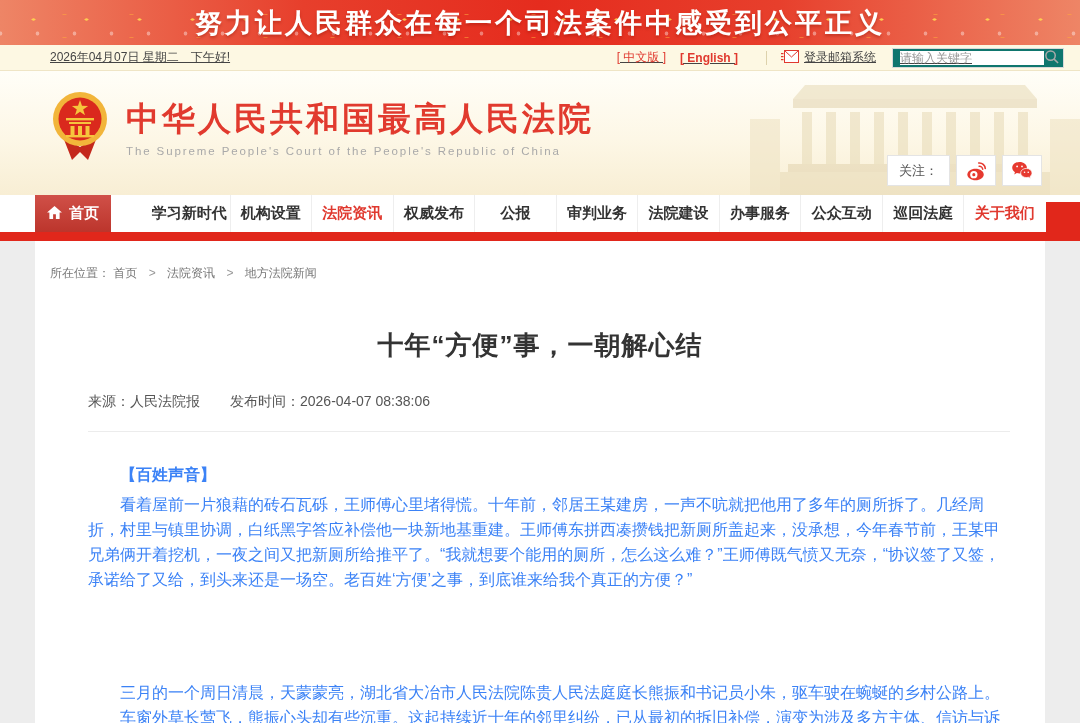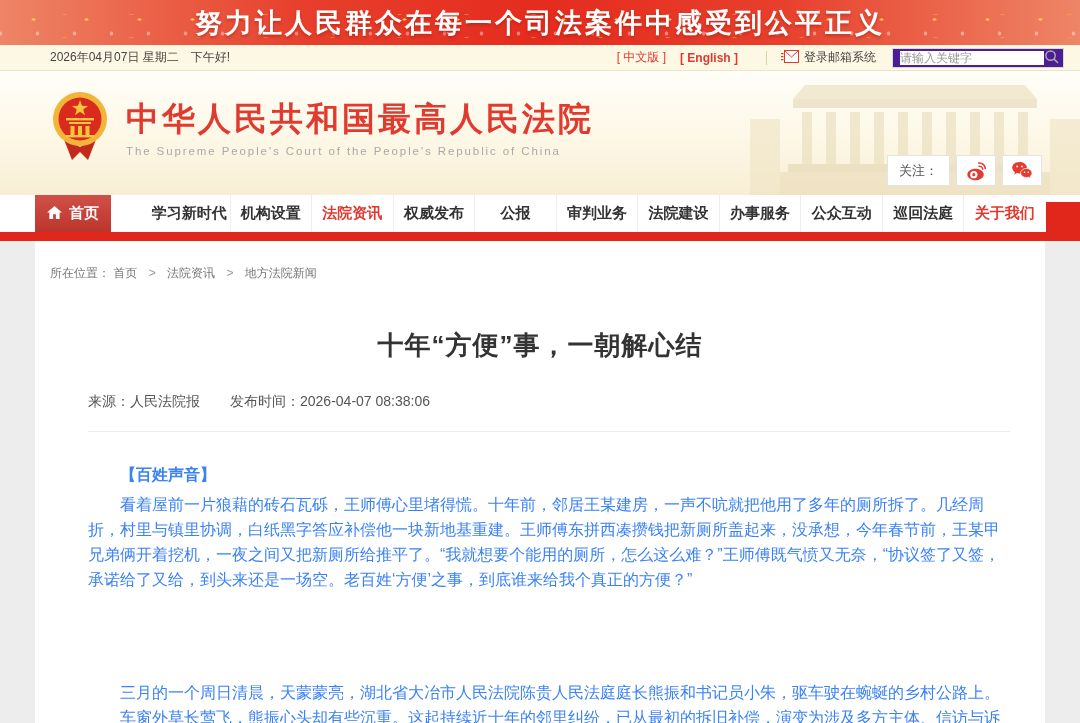--- a/index.html
+++ b/index.html
@@ -20,29 +20,29 @@
     background-position: 7px 5px, 19px 13px, 31px 3px, 0 0;
   }
   .banner-text {
     color: #fff; font-size: 27px; font-weight: bold; letter-spacing: 3px;
     text-shadow: 0 2px 3px rgba(140,20,5,.4);
   }
   
   .utility {
     height: 26px; background: #fdf8e3; border-bottom: 1px solid #efe5c6;
     display: flex; align-items: center; padding: 0 16px 0 50px;
-    font-size: 12px; color: #444;
+    font-size: 12px; color: #444; text-decoration: underline;
   }
   .utility .spacer { flex: 1; }
   .lang-link { color: #e0392f; text-decoration: none; margin-right: 14px; }
   .lang-link.en { font-weight: bold; }
   .u-divider { width: 1px; height: 14px; background: #ddd2ac; margin: 0 14px; }
   .mail-link { display: flex; align-items: center; gap: 5px; color: #444; text-decoration: none; }
   .search-box {
-    margin-left: 16px; width: 172px; height: 20px; background: #4c1d95;
+    margin-left: 16px; width: 172px; height: 20px; background: #0f766e;
     border: 1px solid #d9d9d9; display: flex; align-items: center; padding: 0 4px 0 7px;
   }
   .search-box input {
     flex: 1; border: none; outline: none; font-size: 12px; color: #333; min-width: 0;
     font-family: "Liberation Sans", "DejaVu Sans", sans-serif;
   }
   .search-box input::placeholder { color: #999; }
   
   .masthead {
     position: relative; height: 124px;

